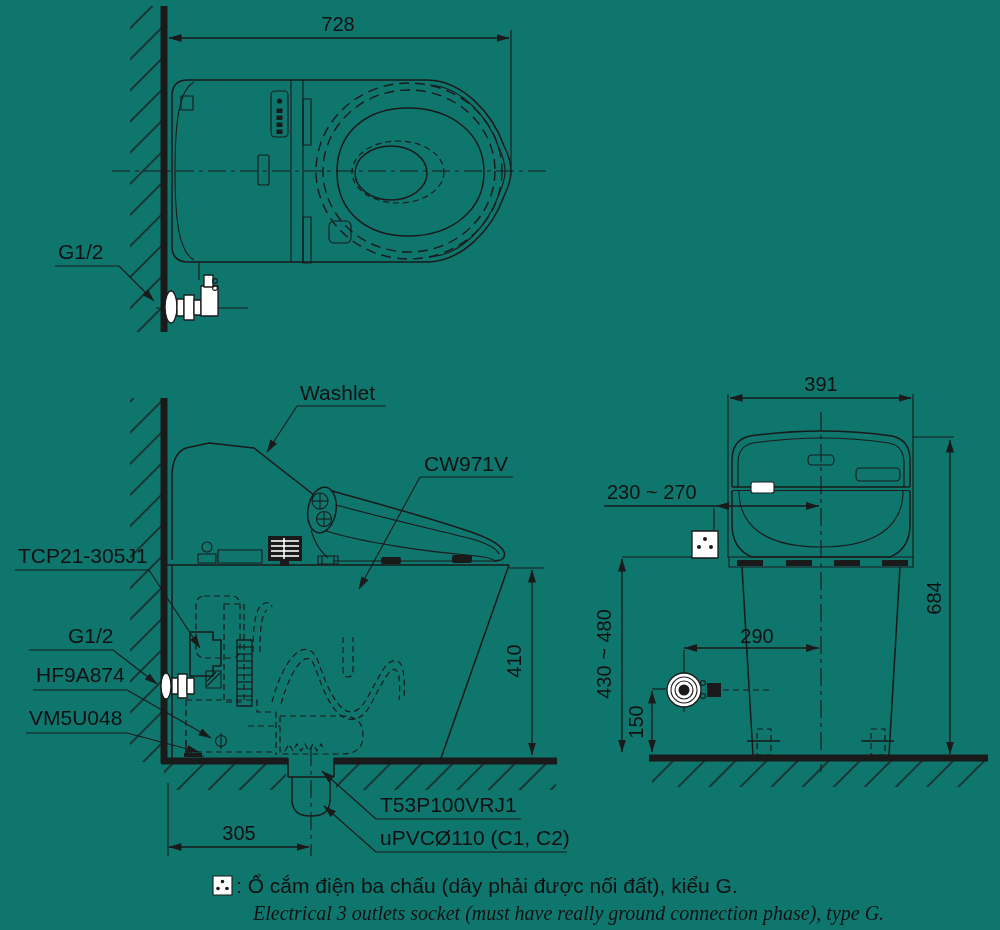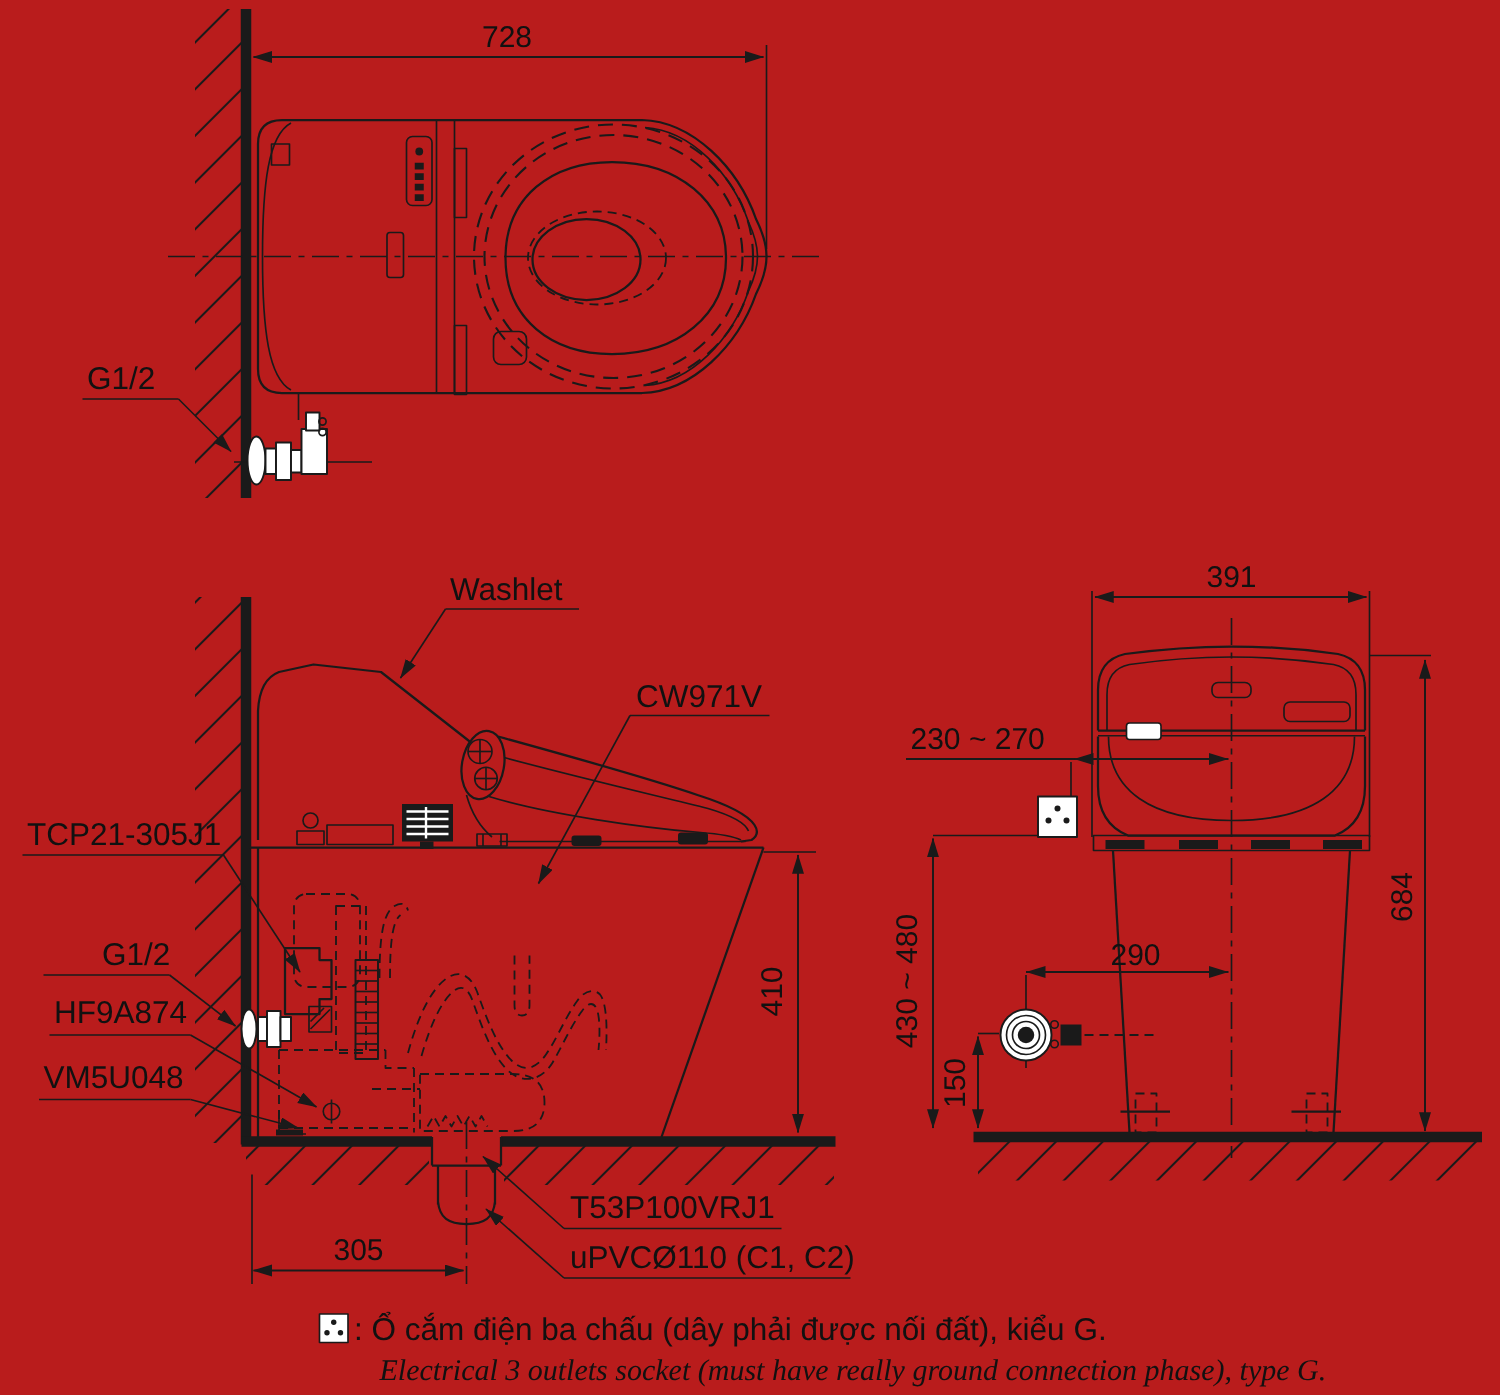--- a/index.html
+++ b/index.html
@@ -1,16 +1,16 @@
 <!DOCTYPE html>
 <html><head>
 <meta charset="utf-8">
 <style>
   html,body{margin:0;padding:0;background:#fff;}
-  .page{position:relative;width:1000px;height:930px;background:#b91c1c;}
+  .page{position:relative;width:1000px;height:930px;background:#0f766e;}
   svg{display:block;}
   .ln{fill:none;stroke:#1a1a1a;stroke-width:1.5;stroke-linecap:butt;stroke-linejoin:round;}
   .thin{stroke-width:1.1;}
   .med{stroke-width:1.3;}
   .bar{stroke:#1a1a1a;stroke-width:7;}
   .dash{stroke-dasharray:6 4;stroke-width:1.2;}
   .dash2{stroke-dasharray:10 6;stroke-width:1.4;}
   .cline{stroke-dasharray:18 5 4 5;stroke-width:1.1;}
   .fill{fill:#1a1a1a;stroke:none;}
   .wfill{fill:#fff;}

